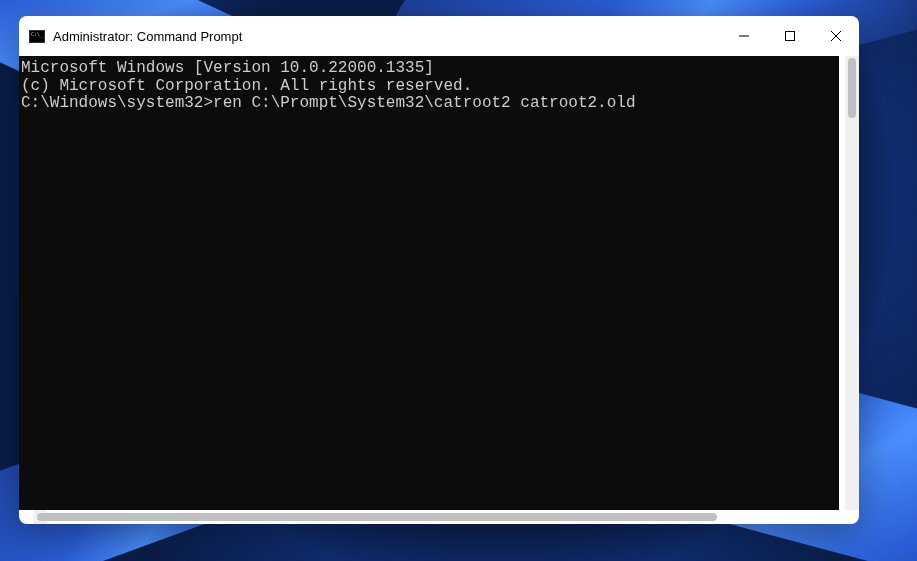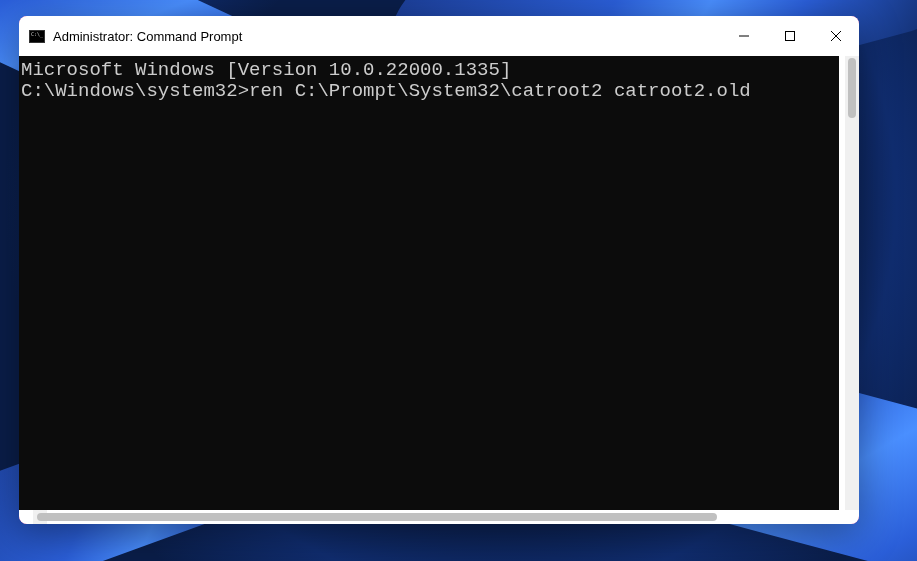--- a/index.html
+++ b/index.html
@@ -119,21 +119,21 @@
       padding: 0;
       position: relative;
       display: flex;
     }
     
     .terminal {
       flex: 1;
       background: #0c0c0c;
       color: #cccccc;
       font-family: Consolas, "Courier New", monospace;
-      font-size: 19px;
+      font-size: 16px;
       line-height: 1.1;
       padding: 4px 0 0 2px;
       white-space: pre;
       overflow: hidden;
       margin: 0 6px 0 0;
     }
     
     .terminal-line {
       display: block;
     }
@@ -216,21 +216,21 @@
       <div class="win-btn close">
         <svg viewBox="0 0 10 10">
           <line x1="0" y1="0" x2="10" y2="10" stroke="#000" stroke-width="1"></line>
           <line x1="10" y1="0" x2="0" y2="10" stroke="#000" stroke-width="1"></line>
         </svg>
       </div>
     </div>
   </div>
 
   <div class="terminal-wrapper">
-    <div class="terminal"><span class="terminal-line">Microsoft Windows [Version 10.0.22000.1335]</span><span class="terminal-line"></span><span class="prompt-line"><span>C:\Windows\system32&gt;</span><span>ren C:\Prompt\System32\catroot2 catroot2.old</span></span></div>
+    <div class="terminal"><span class="terminal-line">Microsoft Windows [Version 10.0.22000.1335]</span><span class="terminal-line">(c) Microsoft Corporation. All rights reserved.</span><span class="terminal-line"></span><span class="prompt-line"><span>C:\Windows\system32&gt;</span><span>ren C:\Prompt\System32\catroot2 catroot2.old</span></span></div>
     <div class="scrollbar-v">
       <div class="scrollbar-v-thumb"></div>
     </div>
   </div>
 
   <div class="bottom-bar">
     <div class="scrollbar-h">
       <div class="scrollbar-h-thumb"></div>
     </div>
     <div class="resize-grip"></div>

